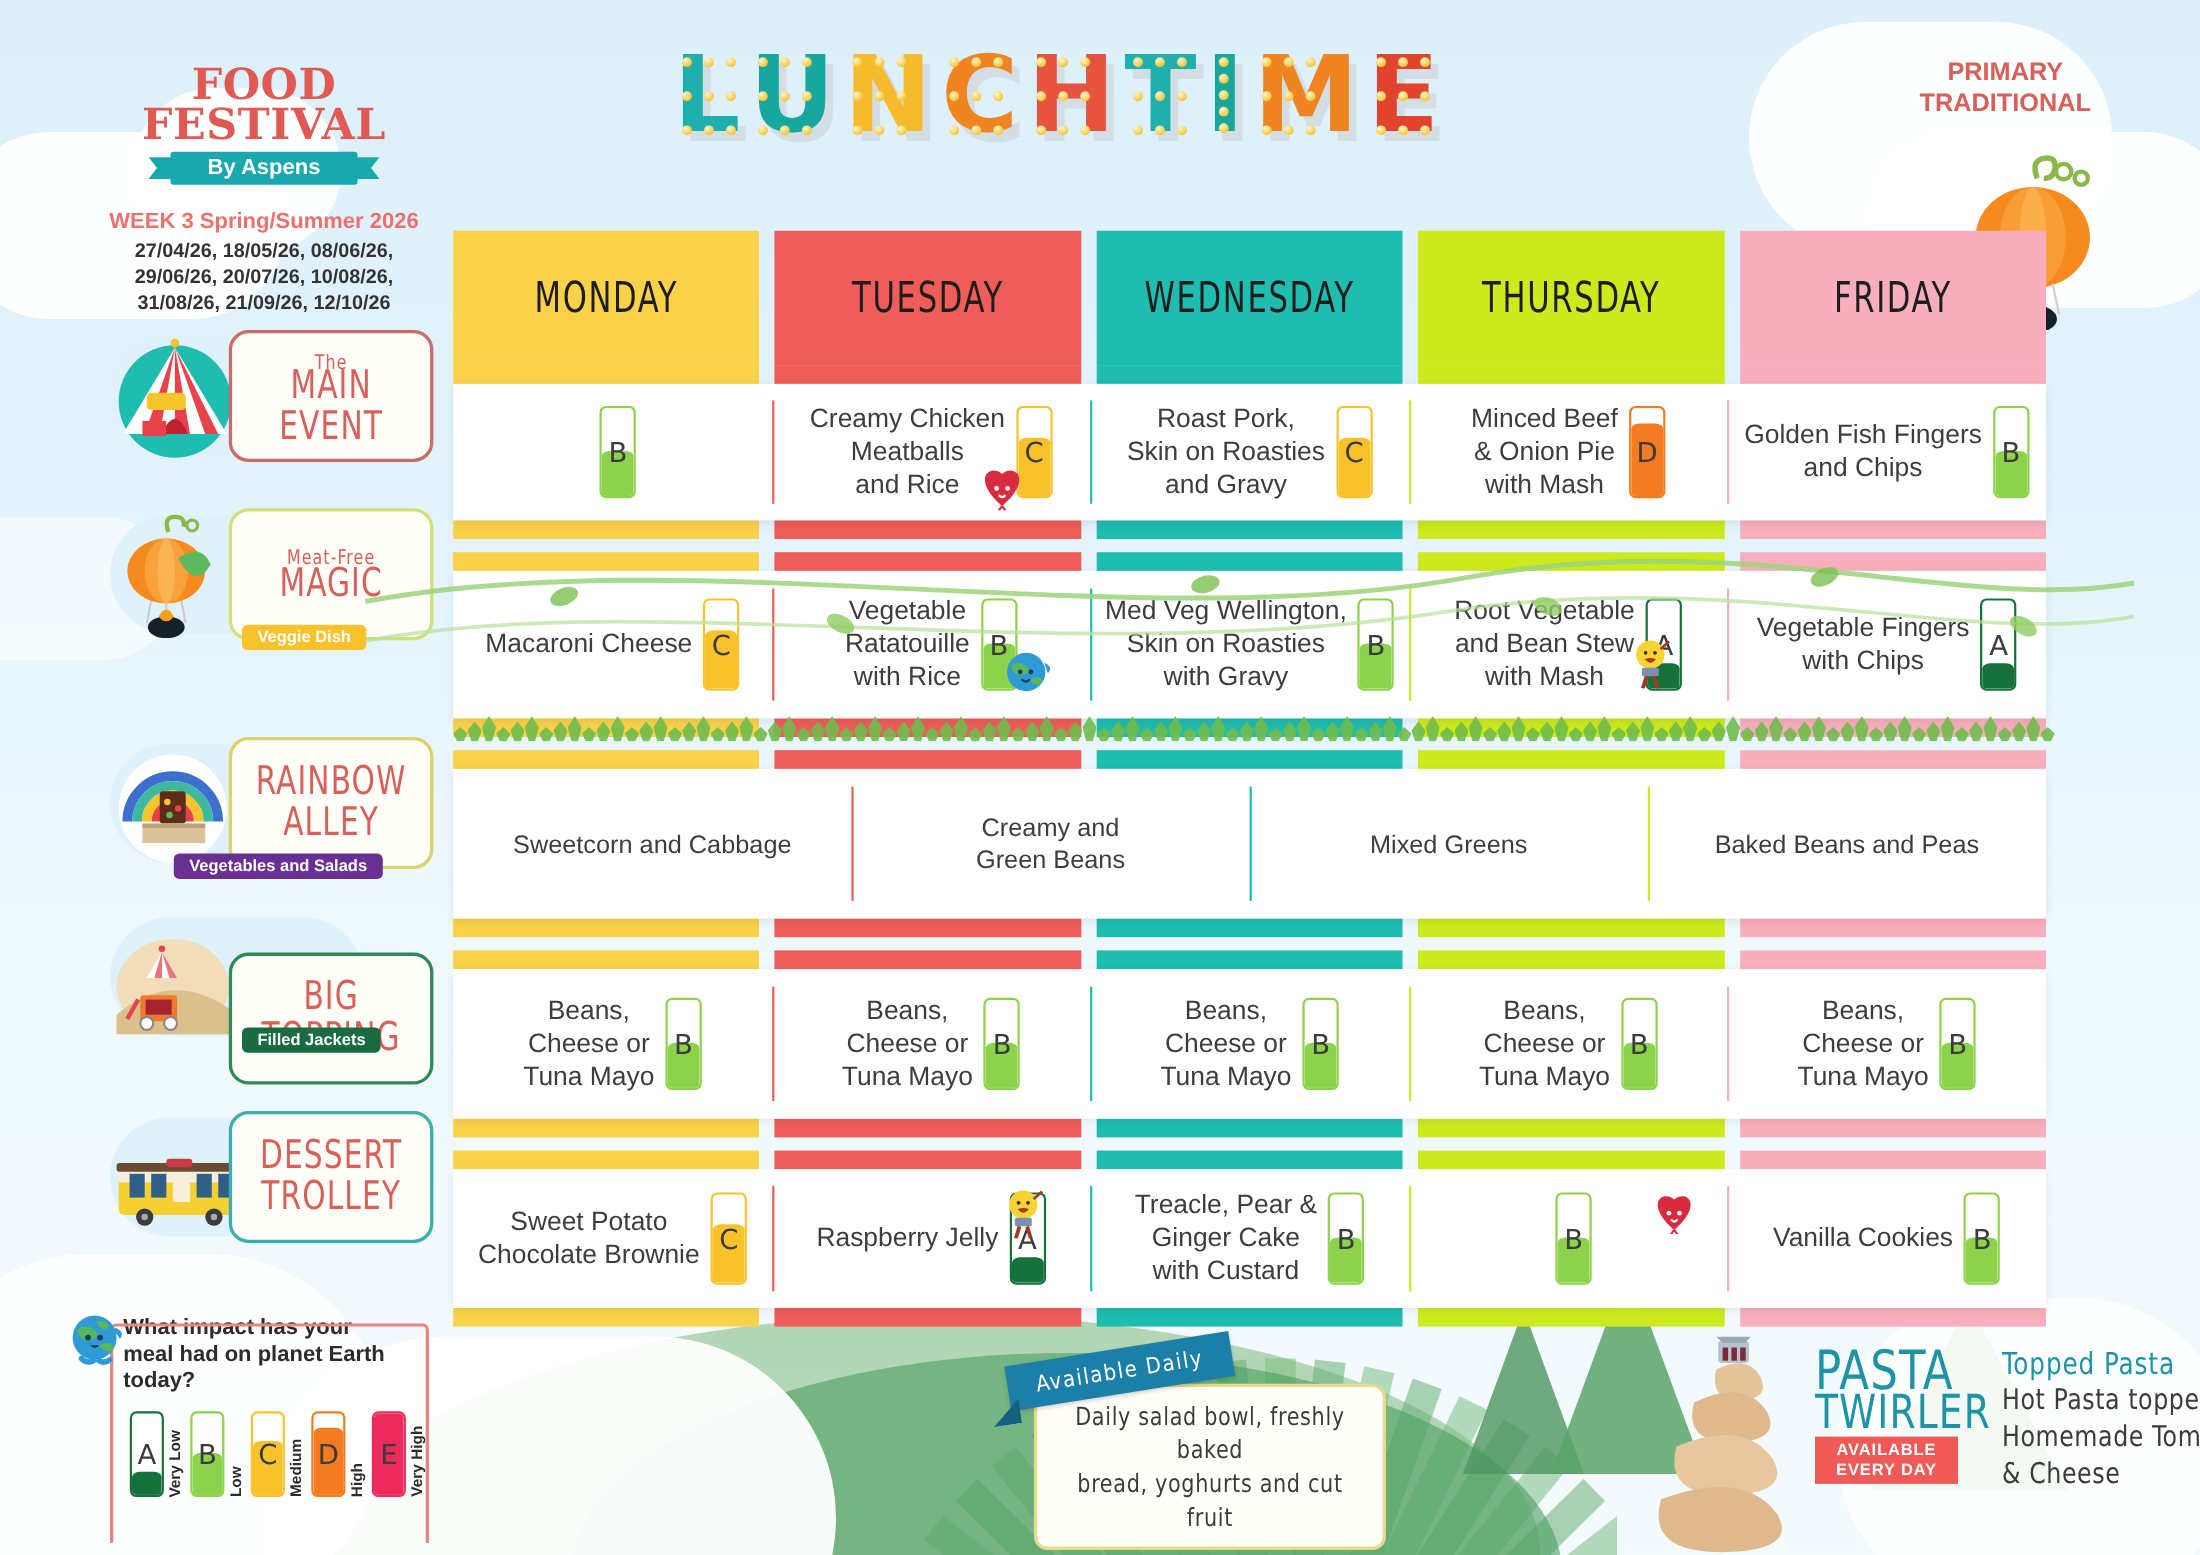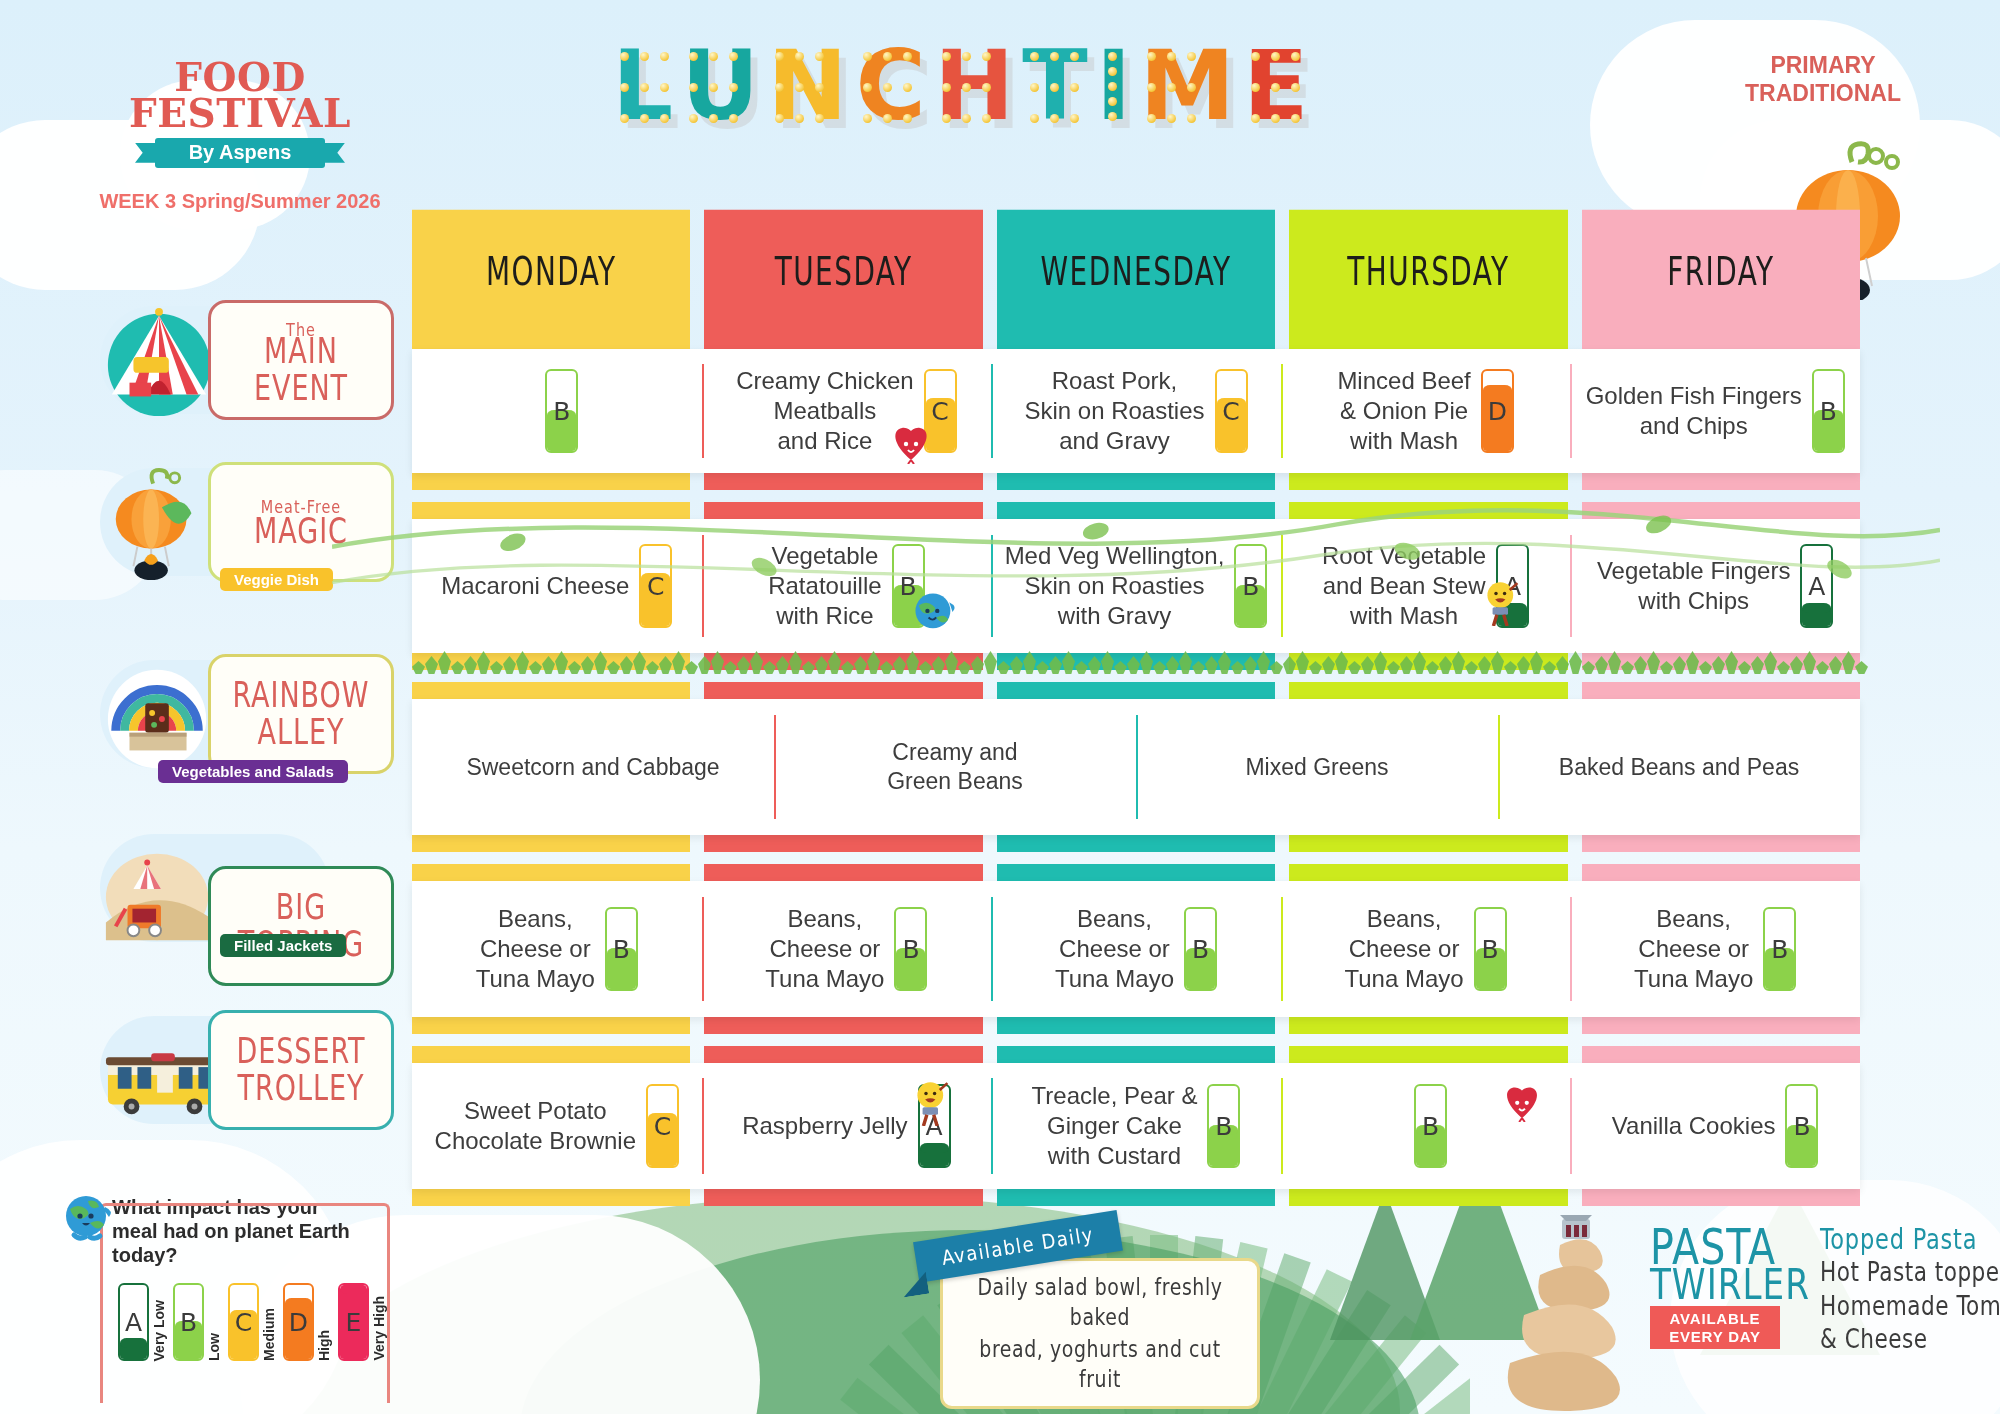--- a/index.html
+++ b/index.html
@@ -217,20 +217,23 @@
 <div id="tri-right"></div>
 <div class="cloud" id="cloud-bl"></div>
 <div class="cloud" id="cloud-bm"></div>
 <div class="cloud" id="cloud-br"></div>
 
 <div id="brand">
   <div class="brand-word" id="brand-food">FOOD</div>
   <div class="brand-word" id="brand-festival">FESTIVAL</div>
   <div id="brand-ribbon">By Aspens</div>
   <div id="week-line">WEEK 3 Spring/Summer 2026</div>
+  <div id="week-dates" style="white-space:pre-line">27/04/26,  18/05/26,  08/06/26,
+29/06/26,  20/07/26,  10/08/26,
+31/08/26, 21/09/26, 12/10/26</div>
 </div>
 
 <div id="title">
     <div class="ml c-teal">
       <span class="shadow">L</span>
       <span class="face">L</span>
       <div class="bulbs">
         <b style="left: 10px; top: 14px;"></b>
         <b style="left: 30px; top: 14px;"></b>
         <b style="left: 50px; top: 14px;"></b>
@@ -824,21 +827,21 @@
             <path d="M45 96 q7 -13 14 0 q-7 9 -14 0" fill="#f6a01c"></path>
             <path d="M63 42 q22 -14 30 6 q-14 24 -30 -6z" fill="#5cb85c"></path>
           </svg></div>
       </div>
       <div class="plaque" style="border: 3px solid rgb(207, 224, 122);">
         <div class="t1">Meat-Free</div>
         <div class="t2" style="white-space: pre-line;">MAGIC</div>
       </div>
       <div class="badge" style="background: rgb(249, 194, 43); left: 120px;">Veggie Dish</div>
     </div>
-    <div class="cat" style="top: 654px;">
+    <div class="cat" style="top: 670px;">
       <div class="pill">
         <div style="position:absolute;left:0;top:-2px"><svg viewBox="0 0 120 120" style="width:118px;height:118px">
             <circle cx="58" cy="62" r="50" fill="#ffffff"></circle>
             <path d="M16 74 A42 42 0 0 1 100 74" stroke="#3c6fd0" stroke-width="9" fill="none"></path>
             <path d="M25 74 A33 33 0 0 1 91 74" stroke="#3fb8a0" stroke-width="9" fill="none"></path>
             <path d="M34 74 A24 24 0 0 1 82 74" stroke="#f6c52c" stroke-width="9" fill="none"></path>
             <path d="M43 74 A15 15 0 0 1 73 74" stroke="#e8434b" stroke-width="9" fill="none"></path>
             <rect x="46" y="46" width="24" height="30" rx="3" fill="#5b2d1a"></rect>
             <circle cx="53" cy="56" r="3" fill="#f6c52c"></circle>
             <circle cx="63" cy="62" r="3" fill="#e8434b"></circle>

